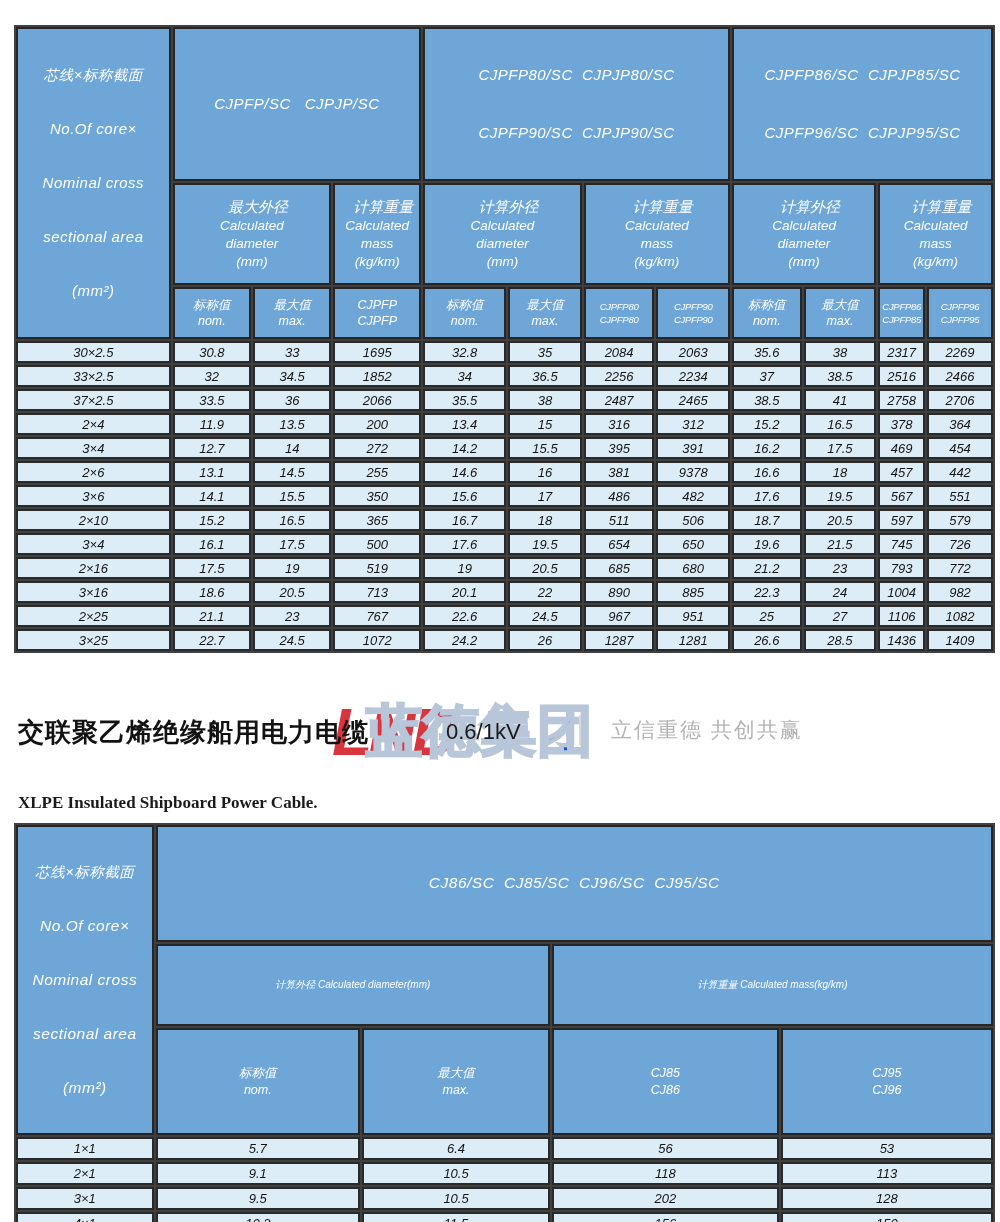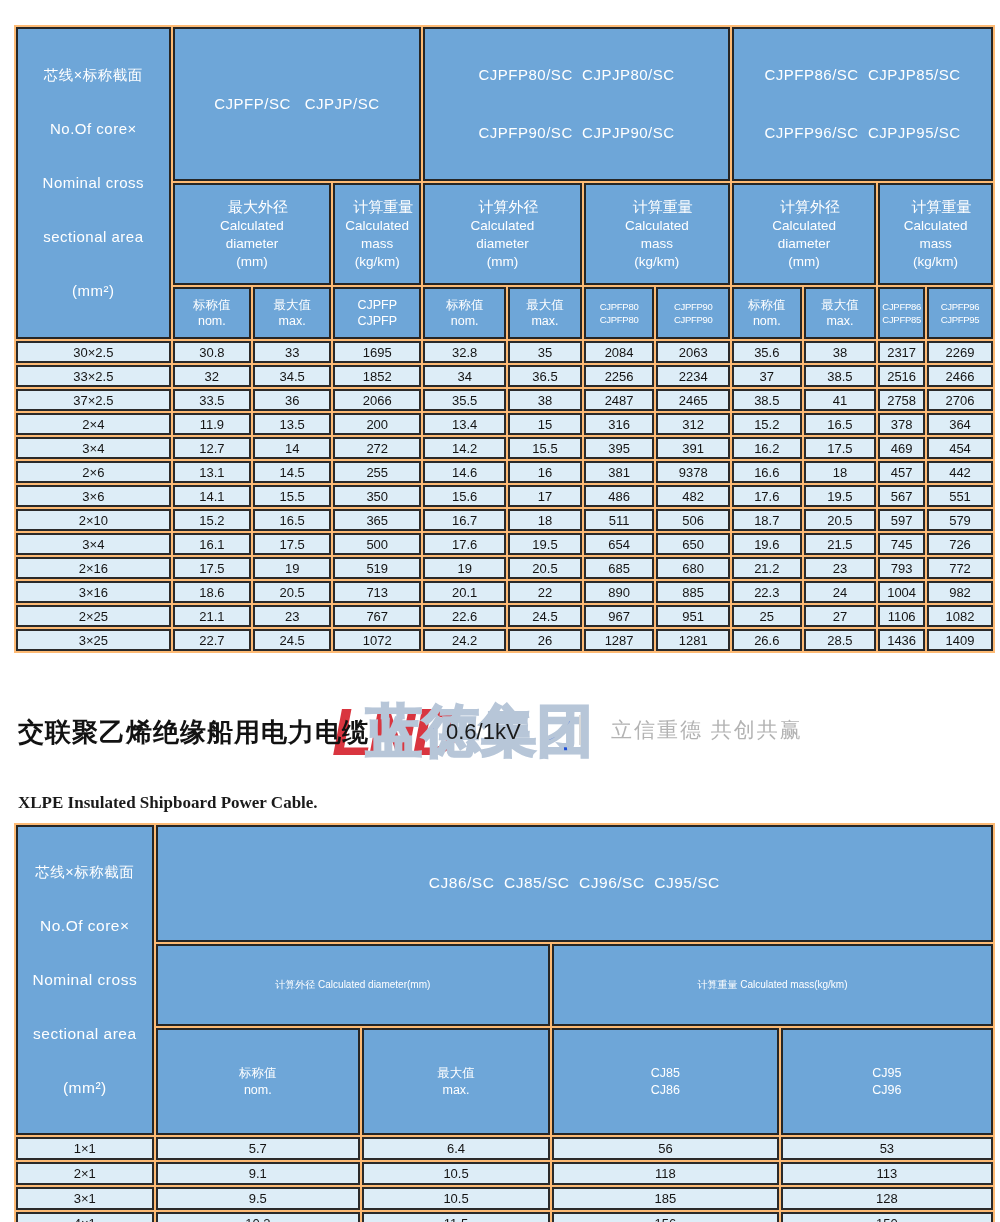--- a/index.html
+++ b/index.html
@@ -1,20 +1,20 @@
 <!DOCTYPE html>
 <html><head>
 <meta charset="utf-8">
 <style>
   html,body{margin:0;padding:0;background:#fff;}
   body{width:1000px;height:1222px;font-family:"Liberation Sans",sans-serif;position:relative;overflow:hidden;}
   .page{padding:25px 0 0 14px;}
 
   
-  table{border-collapse:separate;border-spacing:2px;table-layout:fixed;width:981px;background:#fdba74;}
+  table{border-collapse:separate;border-spacing:2px;table-layout:fixed;width:981px;background:#404040;font-style:italic;}
   th,td{overflow:hidden;}
   th{background:#6ea6d8;color:#fff;font-weight:normal;border:2px solid #262626;text-align:center;vertical-align:middle;padding:0;}
   td{background:#ddedf7;color:#141414;border:2px solid #2a2a2a;text-align:center;vertical-align:middle;font-size:13px;padding:0 2px;}
 
   
   .t1 .h1 th{height:52px;font-size:15px;letter-spacing:.5px;white-space:pre;}
   .t1 .h1 .gl{line-height:24px;}
   .t1 .h2 th{height:98px;}
   .t1 .h2 .zh{font-size:15px;line-height:20px;padding-left:12px;}
   .t1 .h2 .en{font-size:13.5px;line-height:18px;}
@@ -414,21 +414,21 @@
           <td>2×1</td>
           <td>9.1</td>
           <td>10.5</td>
           <td>118</td>
           <td>113</td>
         </tr>
         <tr>
           <td>3×1</td>
           <td>9.5</td>
           <td>10.5</td>
-          <td>185</td>
+          <td>202</td>
           <td>128</td>
         </tr>
         <tr>
           <td>4×1</td>
           <td>10.2</td>
           <td>11.5</td>
           <td>156</td>
           <td>150</td>
         </tr>
       </tbody>

